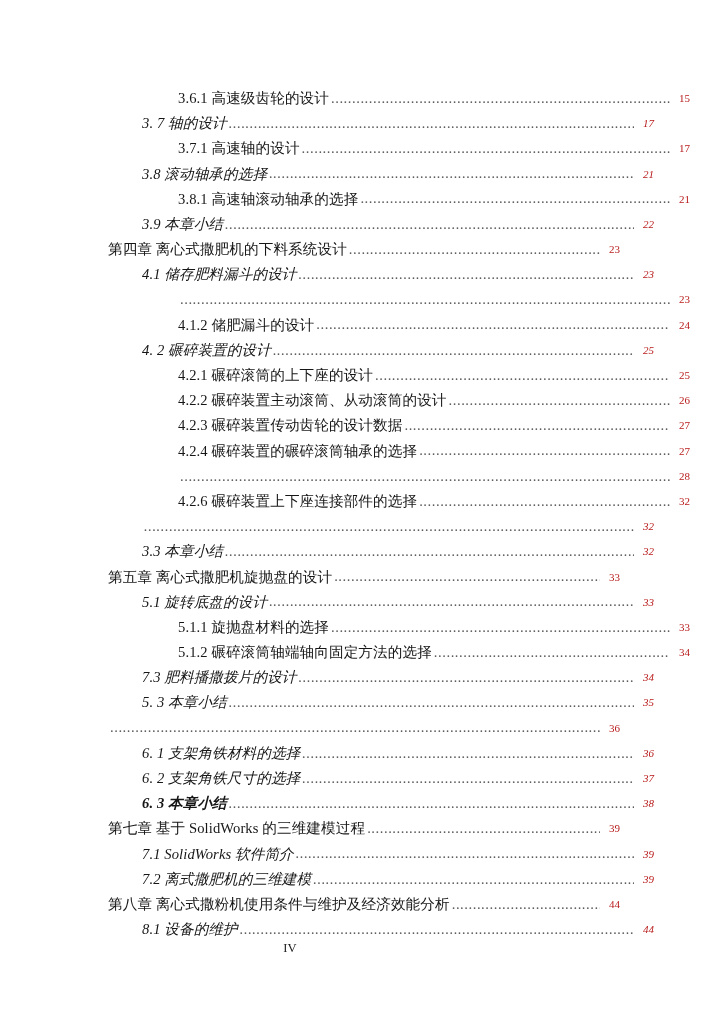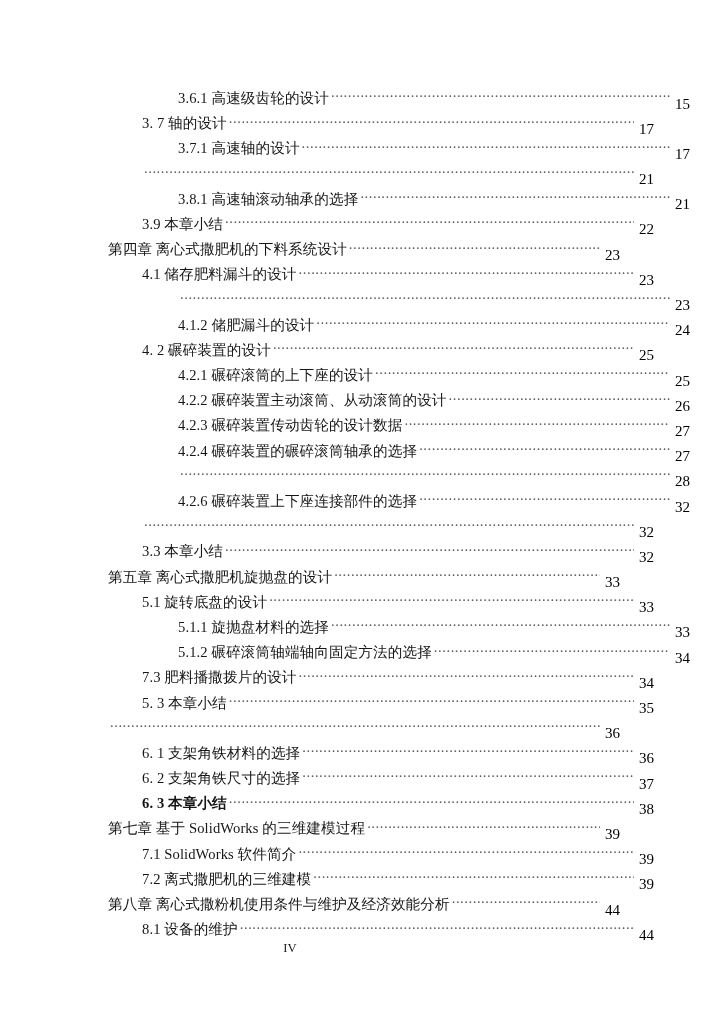--- a/index.html
+++ b/index.html
@@ -22,21 +22,21 @@
     box-sizing: border-box;
   }
   .toc {
     position: absolute;
     left: 108px;
     top: 86px;
     width: 512px;
   }
   .toc-entry {
     display: flex;
-    align-items: center;
+    align-items: flex-end;
     width: 100%;
     font-size: 14.6px;
     line-height: 25.2px;
     height: 25.2px;
     white-space: nowrap;
     color: #161616;
   }
   .toc-entry .label {
     flex: 0 0 auto;
     letter-spacing: 0.1px;
@@ -55,28 +55,28 @@
     bottom: 0.02em;
     font-size: 14.6px;
     letter-spacing: 0.55px;
     color: #5c5c5c;
     white-space: nowrap;
   }
   .toc-entry .pageno {
     flex: 0 0 auto;
     text-align: right;
     min-width: 19px;
-    font-size: 15px;
-    color: #000000;
+    font-size: 11px;
+    color: #b91c1c;
     margin-top: 11px;
   }
 
   
   .lv1 { padding-left: 0px; }
-  .lv2 { padding-left: 34px; }
+  .lv2 { padding-left: 34px; font-style: italic; }
   .lv3 { padding-left: 70px; }
 
   .bold-cjk { font-weight: bold; }
 
   .footer {
     position: absolute;
     left: 0;
     top: 941px;
     width: 580px;
     text-align: center;
@@ -100,20 +100,21 @@
         <span class="label">3. 7  轴的设计</span>
         <span class="leader"></span>
         <span class="pageno">17</span>
       </div>
       <div class="toc-entry lv3">
         <span class="label">3.7.1 高速轴的设计</span>
         <span class="leader"></span>
         <span class="pageno">17</span>
       </div>
       <div class="toc-entry lv2">
+        <span class="label">3.8  滚动轴承的选择</span>
         <span class="leader"></span>
         <span class="pageno">21</span>
       </div>
       <div class="toc-entry lv3">
         <span class="label">3.8.1  高速轴滚动轴承的选择</span>
         <span class="leader"></span>
         <span class="pageno">21</span>
       </div>
       <div class="toc-entry lv2">
         <span class="label">3.9 本章小结</span>

